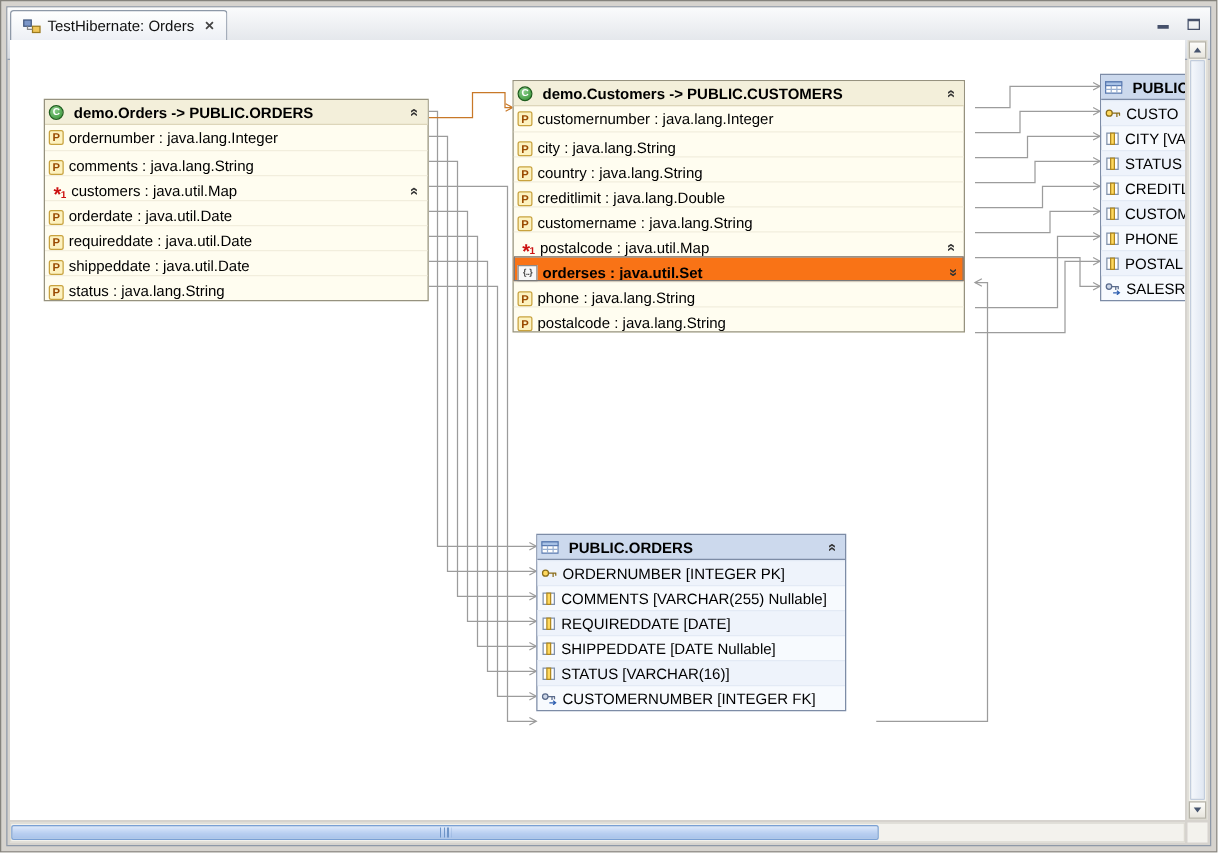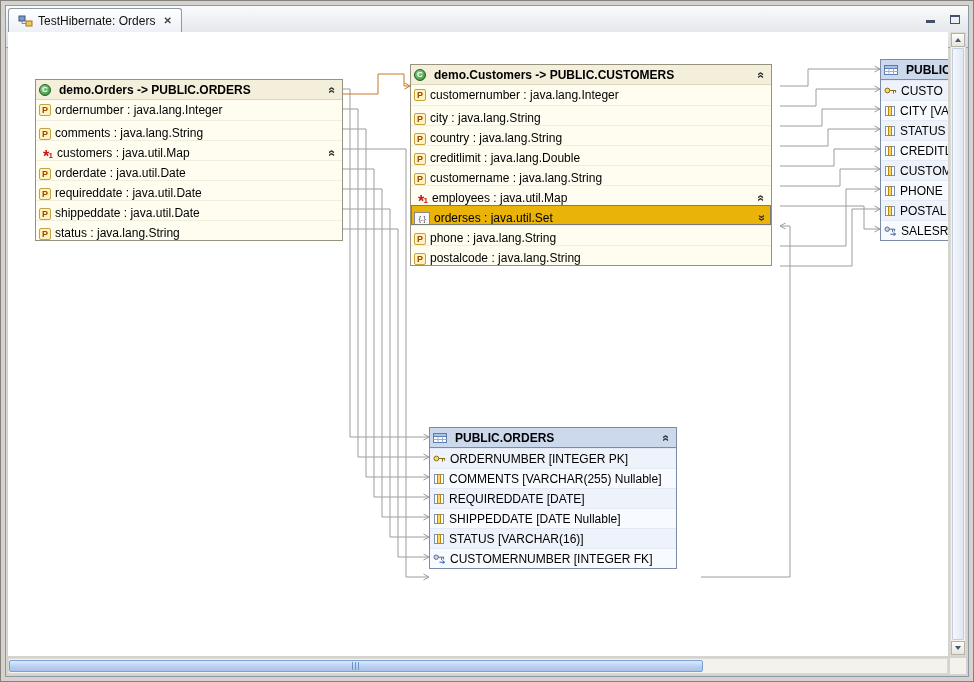--- a/index.html
+++ b/index.html
@@ -39,21 +39,21 @@
   .classbox { background: #fffdf0; border: 1px solid #96927f; }
   .classbox .hdr { height: 20px; display: flex; align-items: center; gap: 4px; padding: 0 3px;
                    font-weight: bold; background: #f3efda; border-bottom: 1px solid #ddd6ba; }
   .classbox .row + .row { border-top: 1px solid #f2eedd; align-items: flex-end; }
   .tablebox { background: #f7fafe; border: 1px solid #7d8ca6; }
   .tablebox .hdr { height: 20px; display: flex; align-items: center; gap: 4px; padding: 0 3px;
                    font-weight: bold; background: #ccd9ed; border-bottom: 1px solid #7d8ca6; }
   .tablebox .row { border-top: 1px solid #e3eaf5; }
   .tablebox .row:nth-child(even) { background: #eef3fb; }
   .row { height: 20px; display: flex; align-items: center; padding: 0 3px; }
-  .row.focused { outline: 1px solid #7a7a7a; outline-offset: -1px; background: #eab308; }
+  .row.focused { outline: 1px solid #7a7a7a; outline-offset: -1px; background: #f97316; font-weight: bold; }
   .lbl { margin-left: 4px; white-space: nowrap; }
   .spacer { flex: 1; }
 
   
   .ic { display: inline-flex; align-items: center; justify-content: center; flex: none; }
   .ic.cls { width: 12px; height: 12px; border-radius: 50%;
             background: radial-gradient(circle at 35% 30%, #8ed08e, #2f8f2f);
             border: 1px solid #1d5c1d; color: #fff; font-size: 8px; font-weight: bold; }
   .ic.cls::before { content: "C"; }
   .ic.prop { width: 12px; height: 12px; background: #fdf2c0; border: 1px solid #c8a23e;
@@ -221,21 +221,21 @@
         <div class="row">
           <span class="ic prop"></span>
           <span class="lbl">creditlimit : java.lang.Double</span>
         </div>
         <div class="row">
           <span class="ic prop"></span>
           <span class="lbl">customername : java.lang.String</span>
         </div>
         <div class="row">
           <span class="ic map"></span>
-          <span class="lbl">employees : java.util.Map</span>
+          <span class="lbl">postalcode : java.util.Map</span>
           <span class="spacer"></span>
           <span class="chev"></span>
         </div>
         <div class="row focused">
           <span class="ic set"></span>
           <span class="lbl">orderses : java.util.Set</span>
           <span class="spacer"></span>
           <span class="chev down"></span>
         </div>
         <div class="row">

